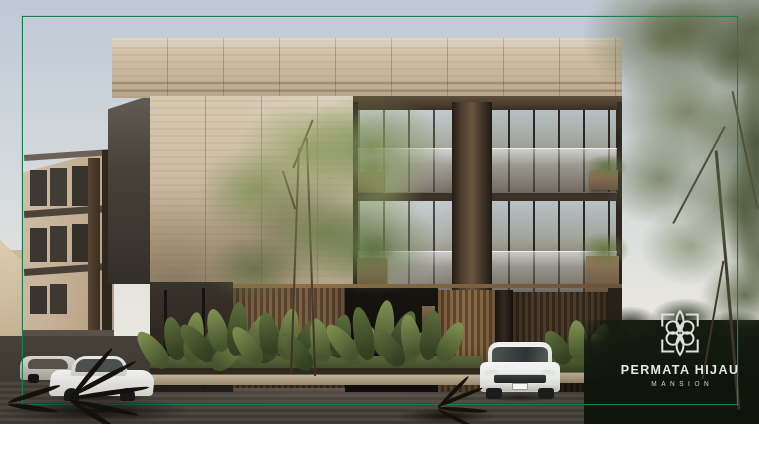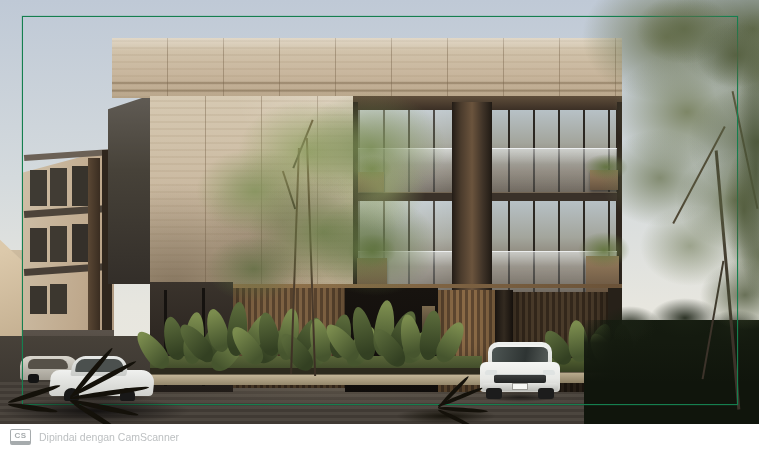--- a/index.html
+++ b/index.html
@@ -257,20 +257,32 @@
       <div class="frond" style="left:8px;top:22px;width:50px;transform:rotate(8deg);"></div>
     </div>
     <div class="a" style="left:392px;top:396px;width:110px;height:28px;z-index:60;">
       <div class="fol" style="left:4px;top:12px;width:100px;height:16px;background:radial-gradient(closest-side,#17140c,rgba(23,20,12,0));"></div>
       <div class="frond" style="left:46px;top:8px;width:48px;height:4px;transform:rotate(-22deg);"></div>
       <div class="frond" style="left:46px;top:10px;width:50px;height:4px;transform:rotate(4deg);"></div>
       <div class="frond" style="left:46px;top:10px;width:44px;height:4px;transform:rotate(-46deg);"></div>
       <div class="frond" style="left:46px;top:12px;width:40px;height:4px;transform:rotate(26deg);"></div>
     </div>
 
+    <div class="logo">
+      <svg width="54" height="54" viewBox="0 0 64 64" fill="none" stroke="#dde1da" stroke-width="2.4" stroke-linecap="square">
+        <path d="M24 10 H11 V23"></path>
+        <path d="M40 10 H53 V23"></path>
+        <path d="M24 54 H11 V41"></path>
+        <path d="M40 54 H53 V41"></path>
+        <path d="M32 6 C26.5 13 26.5 23 32 30 C37.5 23 37.5 13 32 6 Z"></path>
+        <path d="M32 34 C26.5 41 26.5 51 32 58 C37.5 51 37.5 41 32 34 Z"></path>
+        <circle cx="23.5" cy="25.5" r="7.5"></circle>
+        <circle cx="40.5" cy="25.5" r="7.5"></circle>
+        <circle cx="23.5" cy="38.5" r="7.5"></circle>
+        <circle cx="40.5" cy="38.5" r="7.5"></circle>
+      </svg>
+      <div class="logo-title">PERMATA HIJAU</div>
+      <div class="logo-sub">MANSION</div>
+    </div>
 
   </div>
 
-  <div class="strip">
-    <div class="csbadge">CS</div>
-    <div class="wmtext">Dipindai dengan CamScanner</div>
-  </div>
 </div>
 
 </body></html>

